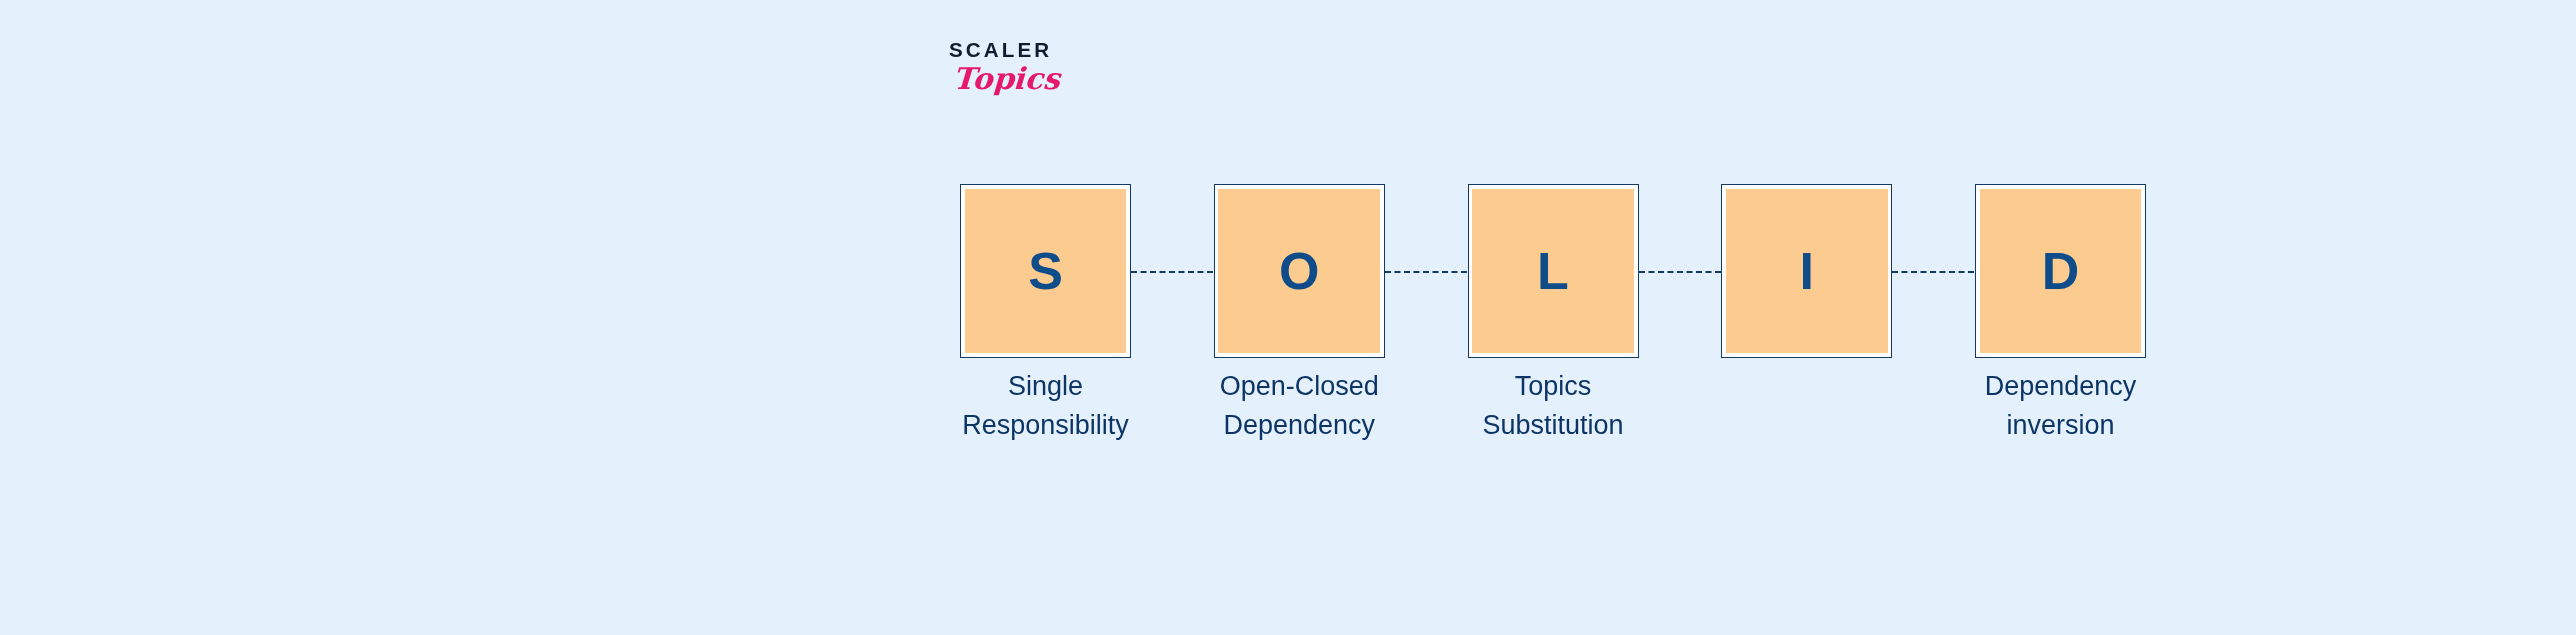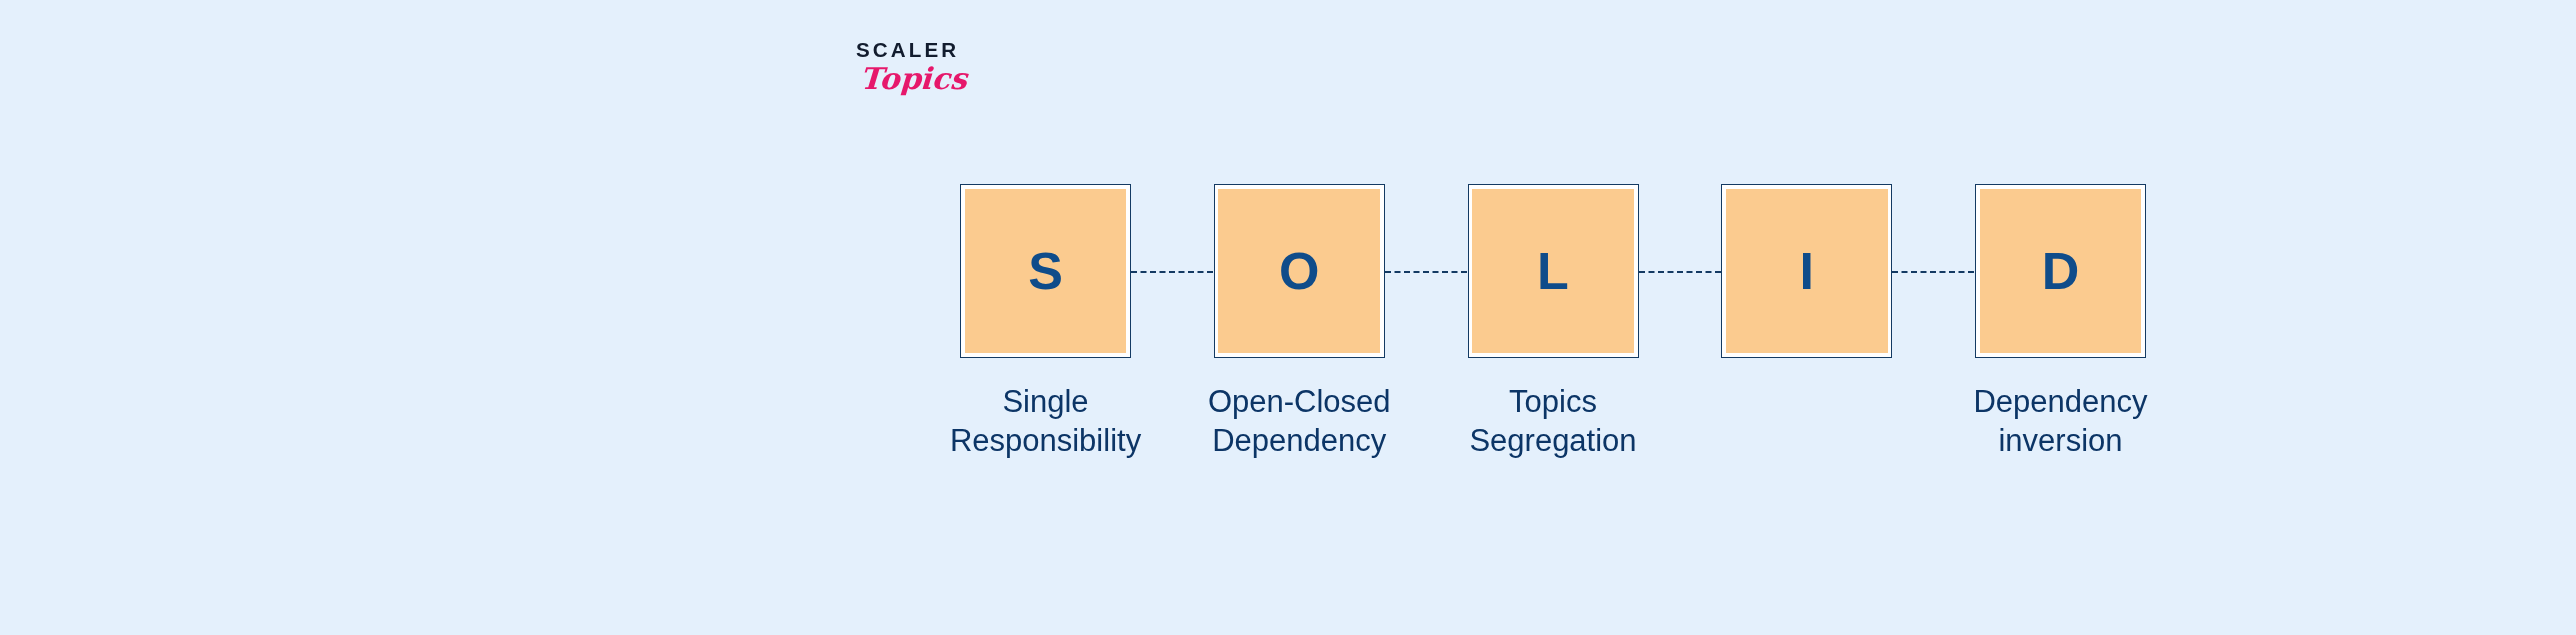--- a/index.html
+++ b/index.html
@@ -11,21 +11,21 @@
     height: 636px;
     background: #e4f0fc;
     font-family: "Liberation Sans", sans-serif;
     overflow: hidden;
     position: relative;
   }
 
   
   #brand-logo {
     position: absolute;
-    left: 856px;
+    left: 949px;
     top: 40px;
     width: 216px;
     height: 93px;
   }
   #brand-wordmark {
     font-family: "Liberation Sans", sans-serif;
     font-weight: bold;
     font-size: 20.6px;
     letter-spacing: 3.1px;
     color: #121c2e;
@@ -87,24 +87,24 @@
   }
   .letter-glyph {
     font-family: "Liberation Sans", sans-serif;
     font-weight: bold;
     font-size: 52px;
     color: #0f4c8a;
     line-height: 1;
     user-select: none;
   }
   .principle-caption {
-    margin-top: 24px;
+    margin-top: 9px;
     text-align: center;
     font-family: "Liberation Sans", sans-serif;
-    font-size: 31px;
+    font-size: 27px;
     line-height: 39px;
     color: #0c3566;
     white-space: nowrap;
   }
   .principle-caption .cap-line {
     display: block;
   }
 
   
   .connector {
@@ -156,21 +156,21 @@
   </div>
 
   <div class="principle-item">
     <div class="letter-box">
       <div class="letter-box-fill">
         <span class="letter-glyph">L</span>
       </div>
     </div>
     <div class="principle-caption">
       <span class="cap-line">Topics</span>
-      <span class="cap-line">Segregation</span>
+      <span class="cap-line">Substitution</span>
     </div>
     <div class="connector"></div>
   </div>
 
   <div class="principle-item">
     <div class="letter-box">
       <div class="letter-box-fill">
         <span class="letter-glyph">I</span>
       </div>
     </div>

